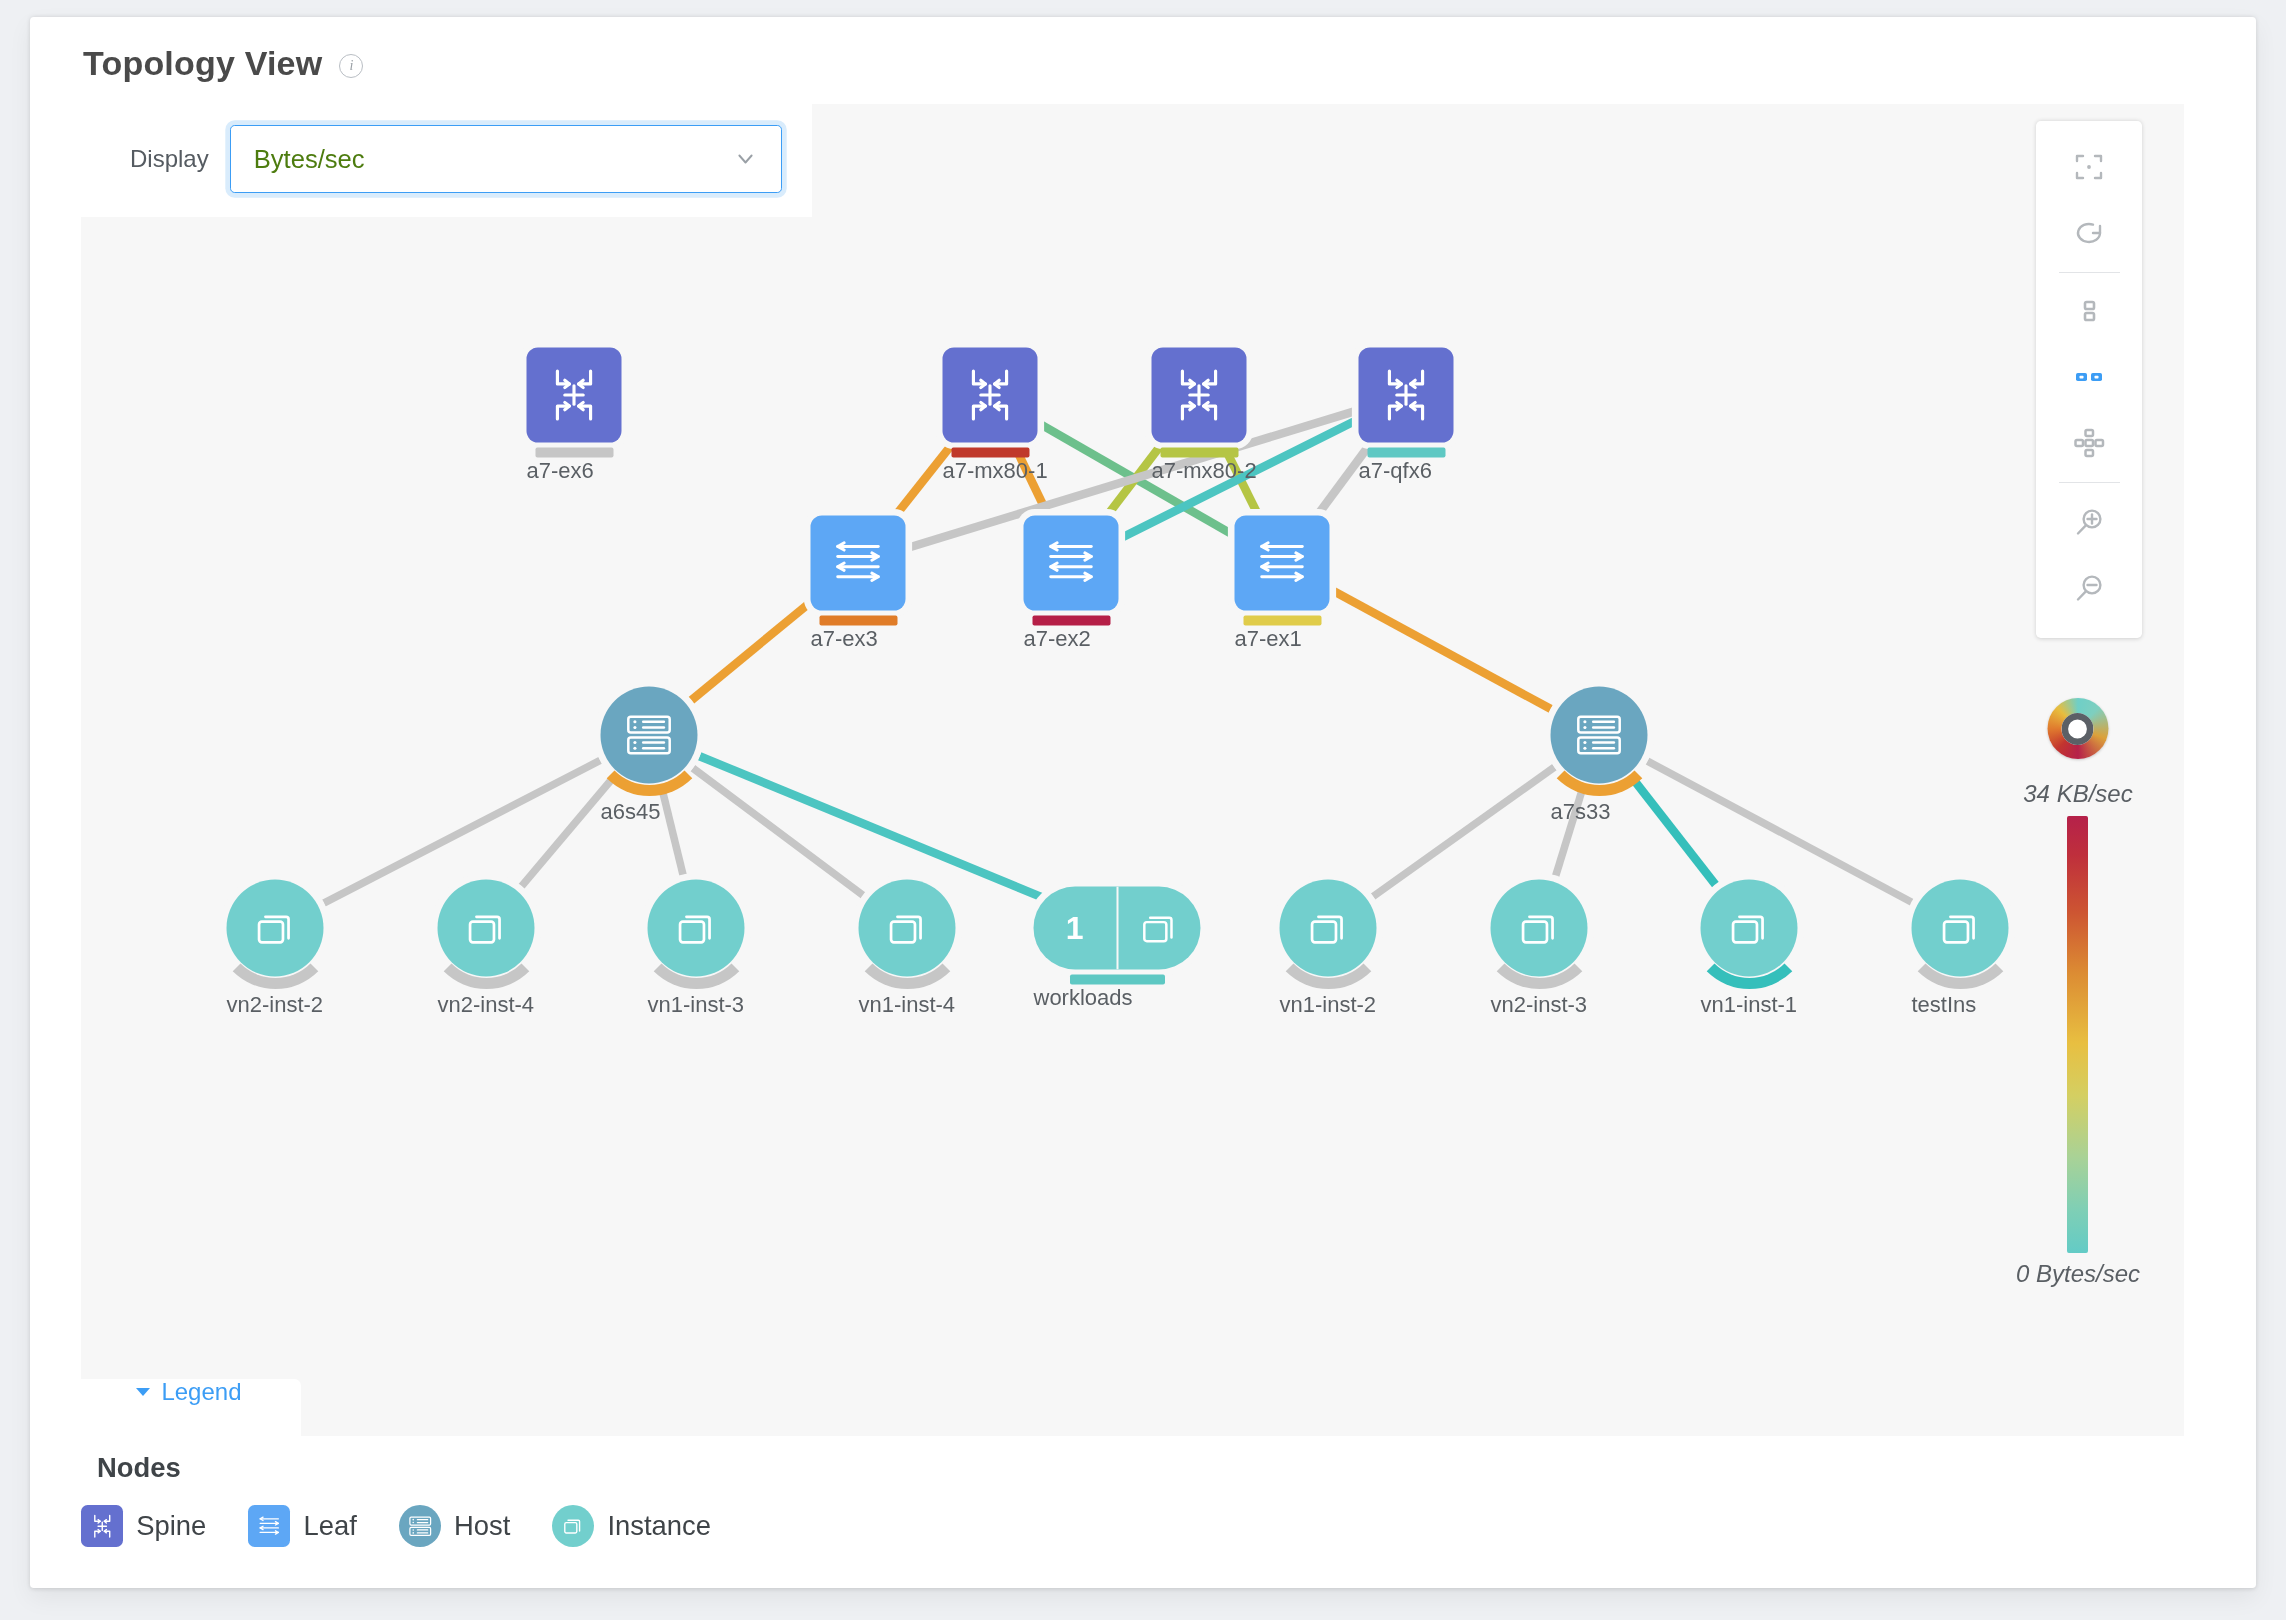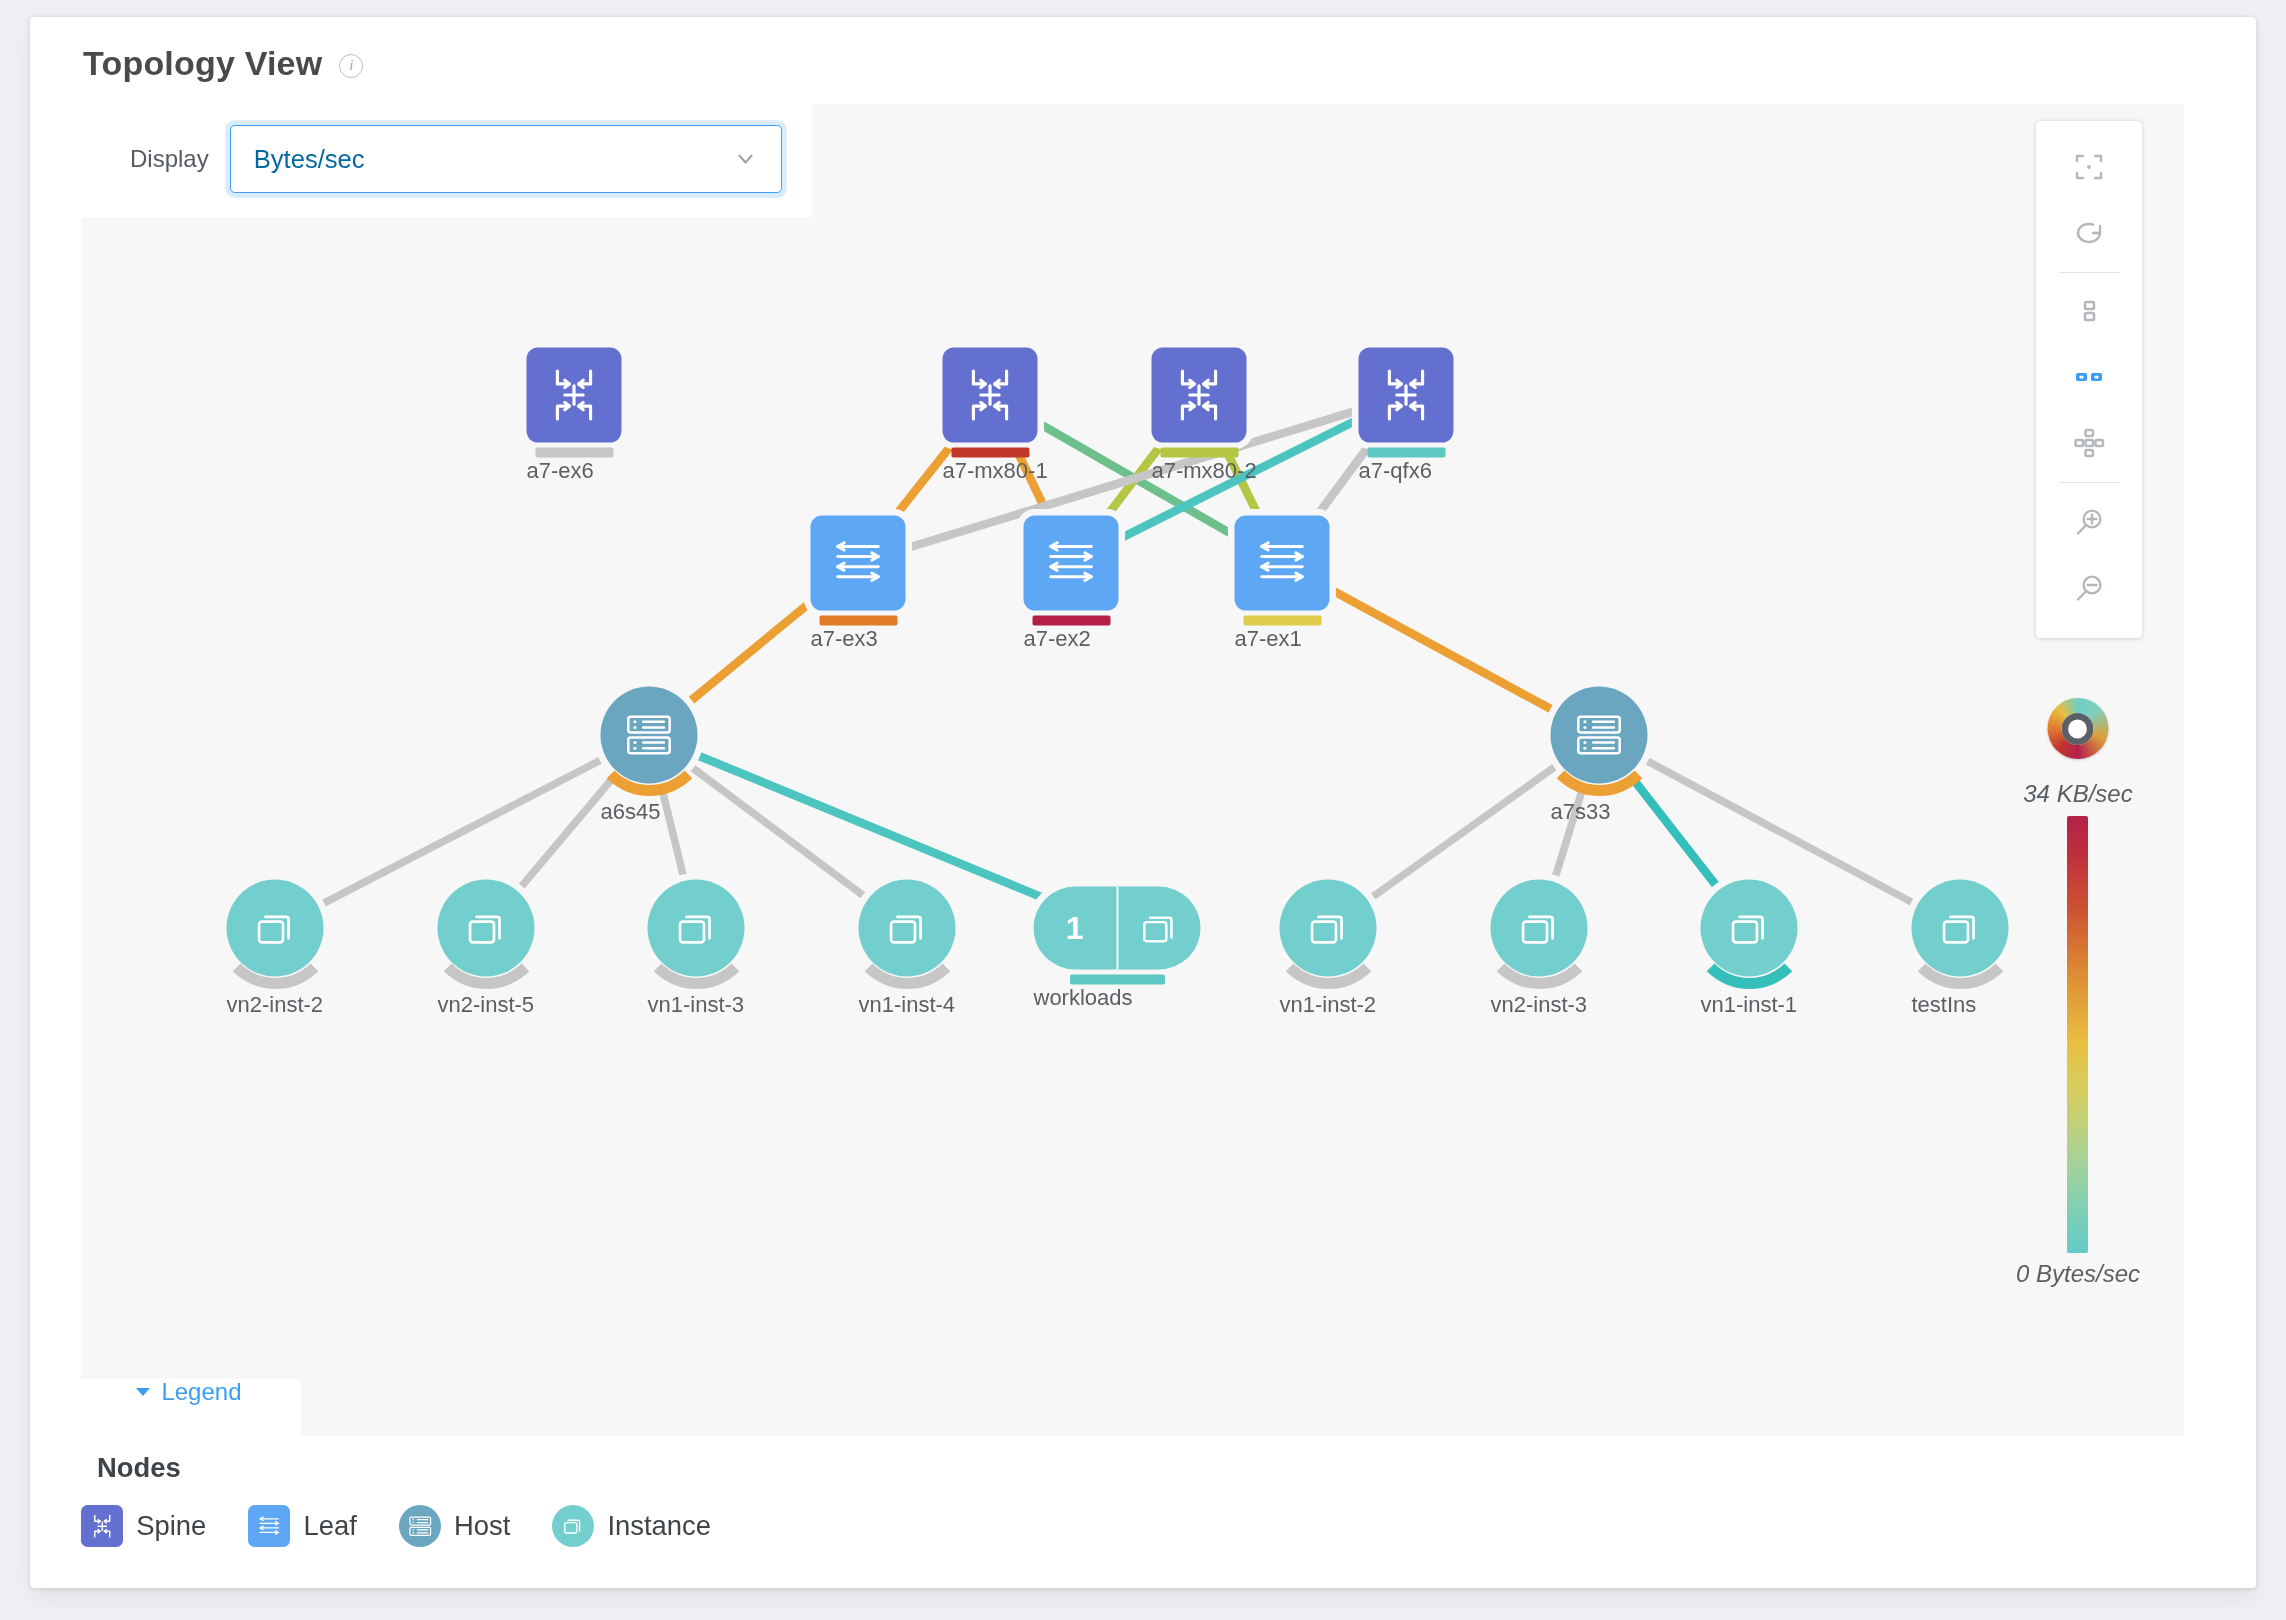--- a/index.html
+++ b/index.html
@@ -53,21 +53,21 @@
   #display-select {
     position: relative;
     width: 552px; height: 68px;
     background: #fff;
     border: 1.9px solid #3c9df5;
     border-radius: 4.7px;
     box-shadow: 0 0 0 4.7px rgba(84,168,243,.22);
     display: flex; align-items: center;
     padding: 0 23px;
   }
-  #display-value { font-size: 25.6px; color: #0369a1; }
+  #display-value { font-size: 25.6px; color: #4d7c0f; }
   #display-chevron {
     position: absolute; right: 24.6px; top: 50%;
     transform: translateY(-50%);
     width: 21px; height: 21px;
   }
   #legend-notch {
     position: absolute; left: 0; bottom: 0;
     width: 220px; height: 57px;
     background: #ffffff;
     border-top-right-radius: 6.6px;
@@ -436,21 +436,21 @@
         </div>
         <div class="node" style="left: 405px; top: 824px;">
           <div class="glyph-wrap">
             <div class="circ inst">
               <svg viewBox="0 0 64 64" width="51" height="51">
                 <path d="M20 18 h26 a3 3 0 0 1 3 3 v24" fill="none" stroke="#fff" stroke-width="3.4" stroke-linecap="round" stroke-linejoin="round"></path>
                 <rect x="12" y="24" width="30" height="26" rx="3.5" fill="none" stroke="#fff" stroke-width="3.4"></rect>
               </svg>
             </div>
             <div class="arc" style="border-bottom-color: rgb(198, 198, 198);"></div>
-            <div class="node-label">vn2-inst-5</div>
+            <div class="node-label">vn2-inst-4</div>
           </div>
         </div>
         <div class="node" style="left: 615px; top: 824px;">
           <div class="glyph-wrap">
             <div class="circ inst">
               <svg viewBox="0 0 64 64" width="51" height="51">
                 <path d="M20 18 h26 a3 3 0 0 1 3 3 v24" fill="none" stroke="#fff" stroke-width="3.4" stroke-linecap="round" stroke-linejoin="round"></path>
                 <rect x="12" y="24" width="30" height="26" rx="3.5" fill="none" stroke="#fff" stroke-width="3.4"></rect>
               </svg>
             </div>

